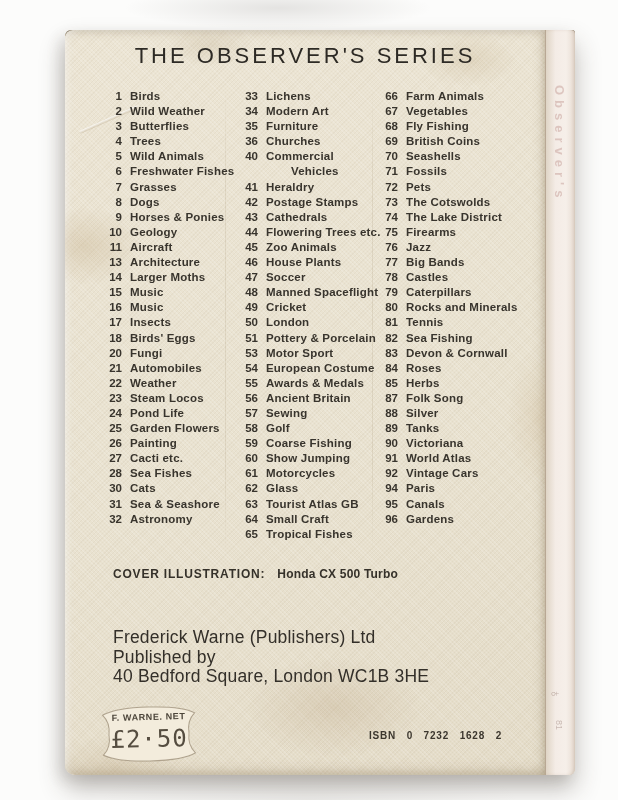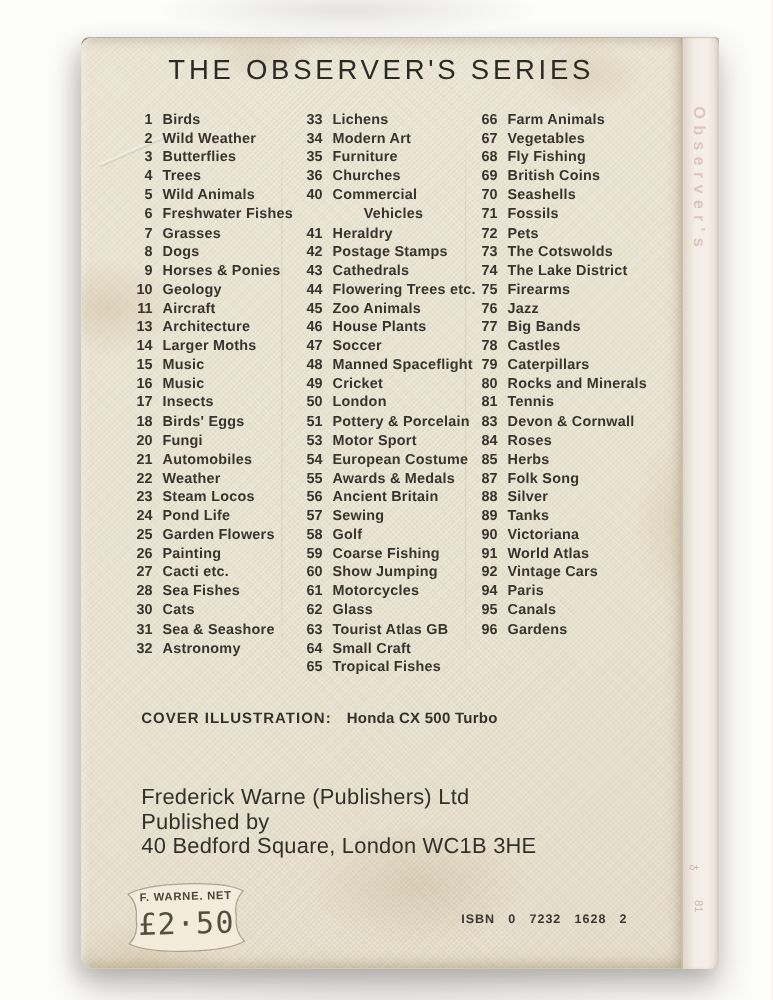--- a/index.html
+++ b/index.html
@@ -220,20 +220,21 @@
         <div class="row"><span class="n">72</span><span class="t">Pets</span></div>
         <div class="row"><span class="n">73</span><span class="t">The Cotswolds</span></div>
         <div class="row"><span class="n">74</span><span class="t">The Lake District</span></div>
         <div class="row"><span class="n">75</span><span class="t">Firearms</span></div>
         <div class="row"><span class="n">76</span><span class="t">Jazz</span></div>
         <div class="row"><span class="n">77</span><span class="t">Big Bands</span></div>
         <div class="row"><span class="n">78</span><span class="t">Castles</span></div>
         <div class="row"><span class="n">79</span><span class="t">Caterpillars</span></div>
         <div class="row"><span class="n">80</span><span class="t">Rocks and Minerals</span></div>
         <div class="row"><span class="n">81</span><span class="t">Tennis</span></div>
+        <div class="row"><span class="n">82</span><span class="t">Sea Fishing</span></div>
         <div class="row"><span class="n">83</span><span class="t">Devon &amp; Cornwall</span></div>
         <div class="row"><span class="n">84</span><span class="t">Roses</span></div>
         <div class="row"><span class="n">85</span><span class="t">Herbs</span></div>
         <div class="row"><span class="n">87</span><span class="t">Folk Song</span></div>
         <div class="row"><span class="n">88</span><span class="t">Silver</span></div>
         <div class="row"><span class="n">89</span><span class="t">Tanks</span></div>
         <div class="row"><span class="n">90</span><span class="t">Victoriana</span></div>
         <div class="row"><span class="n">91</span><span class="t">World Atlas</span></div>
         <div class="row"><span class="n">92</span><span class="t">Vintage Cars</span></div>
         <div class="row"><span class="n">94</span><span class="t">Paris</span></div>

